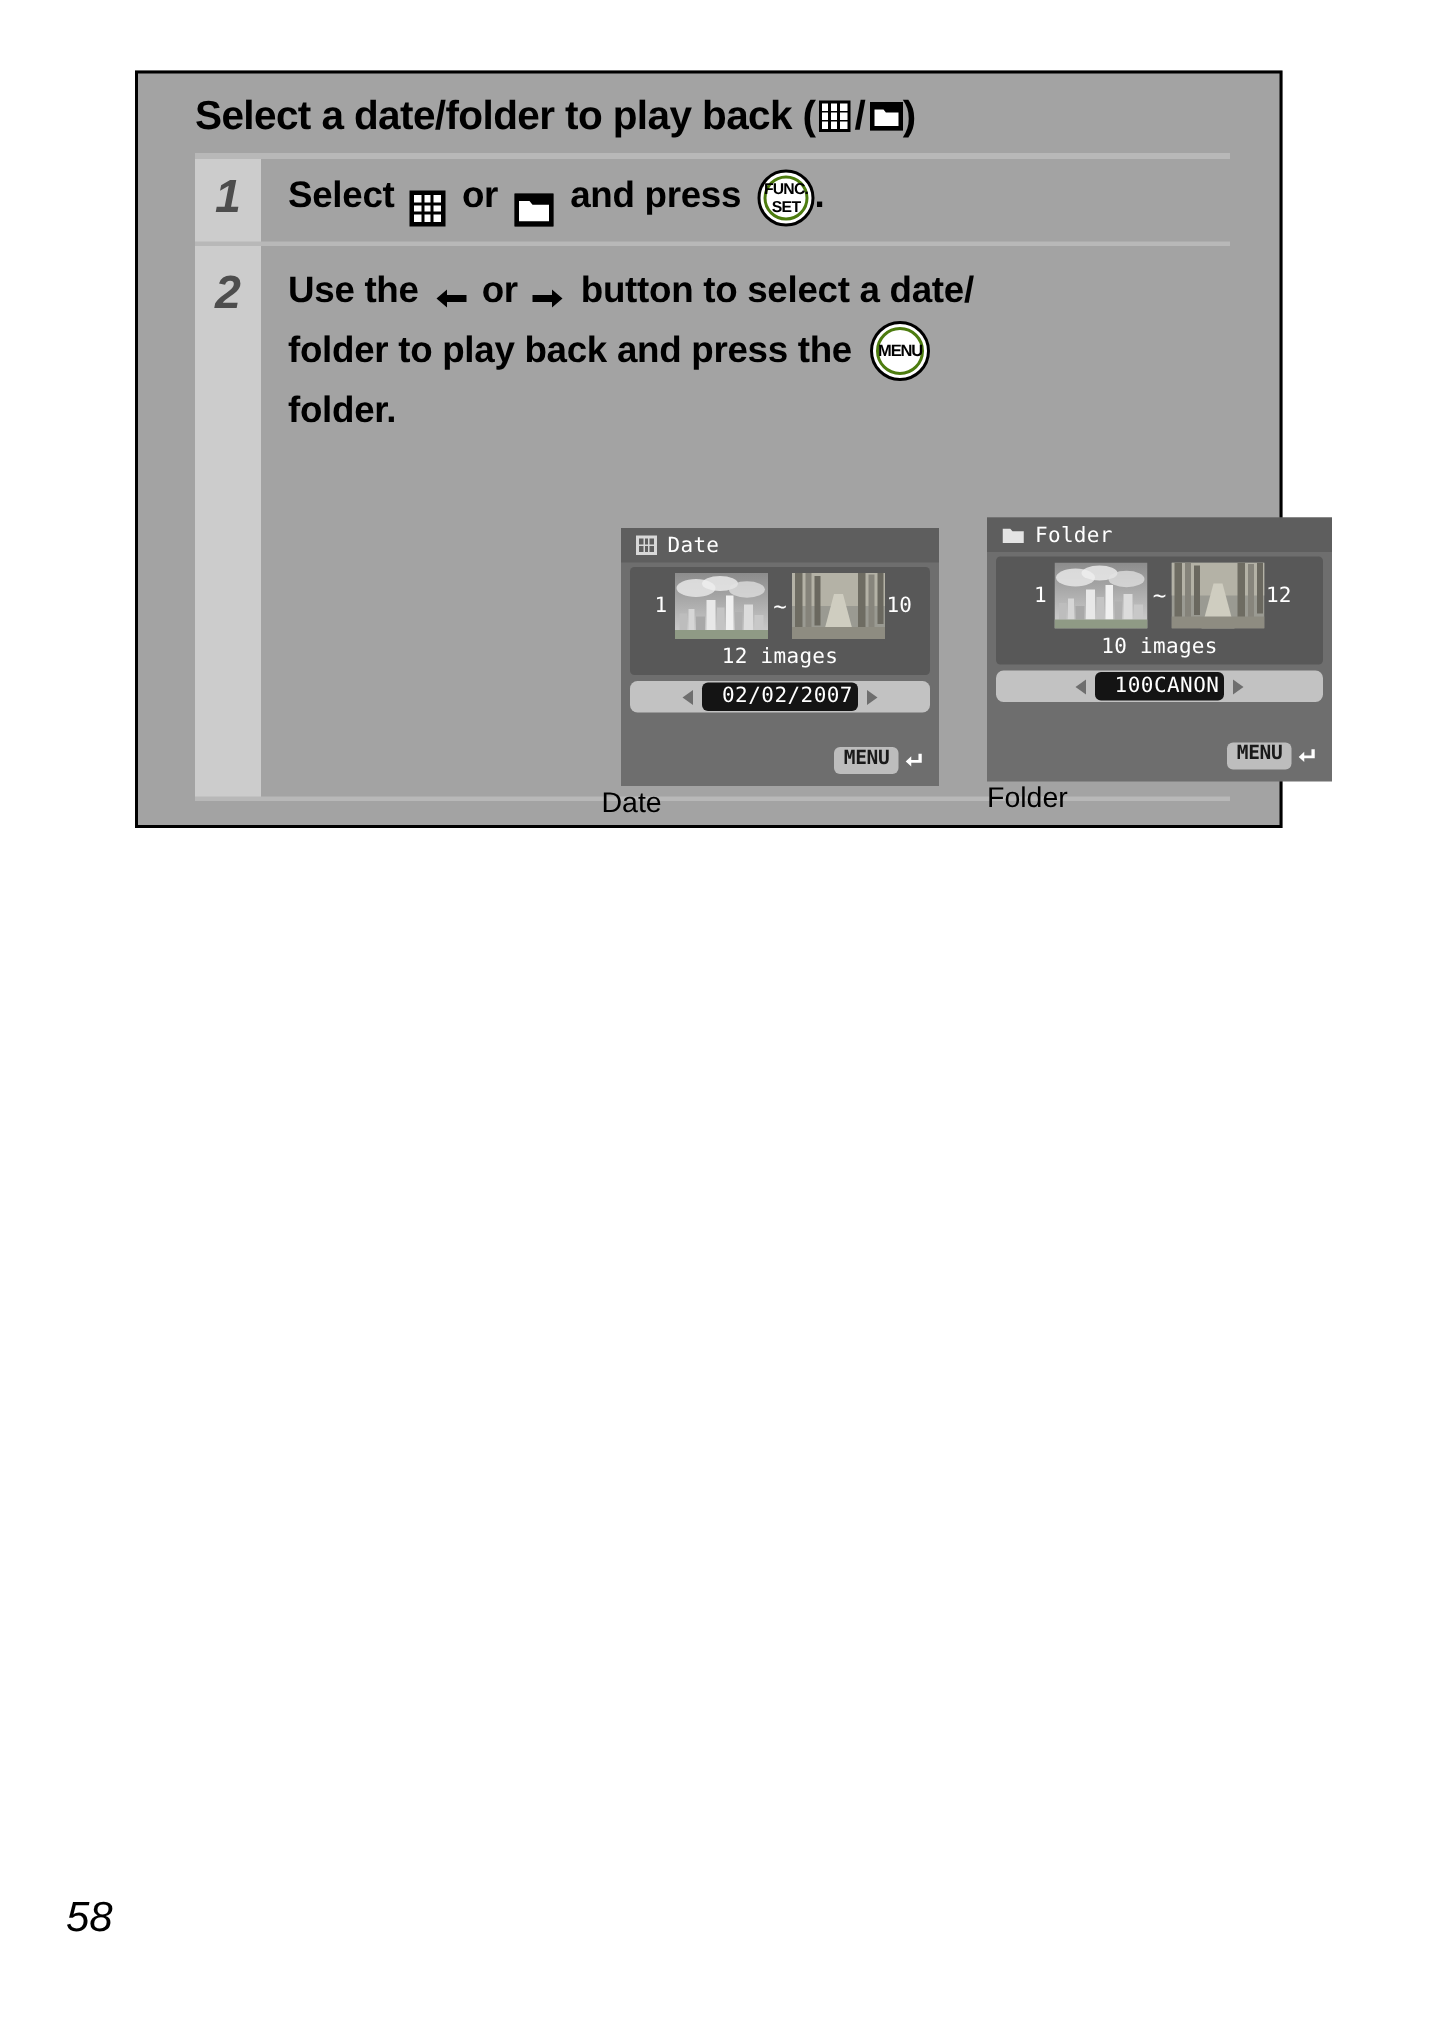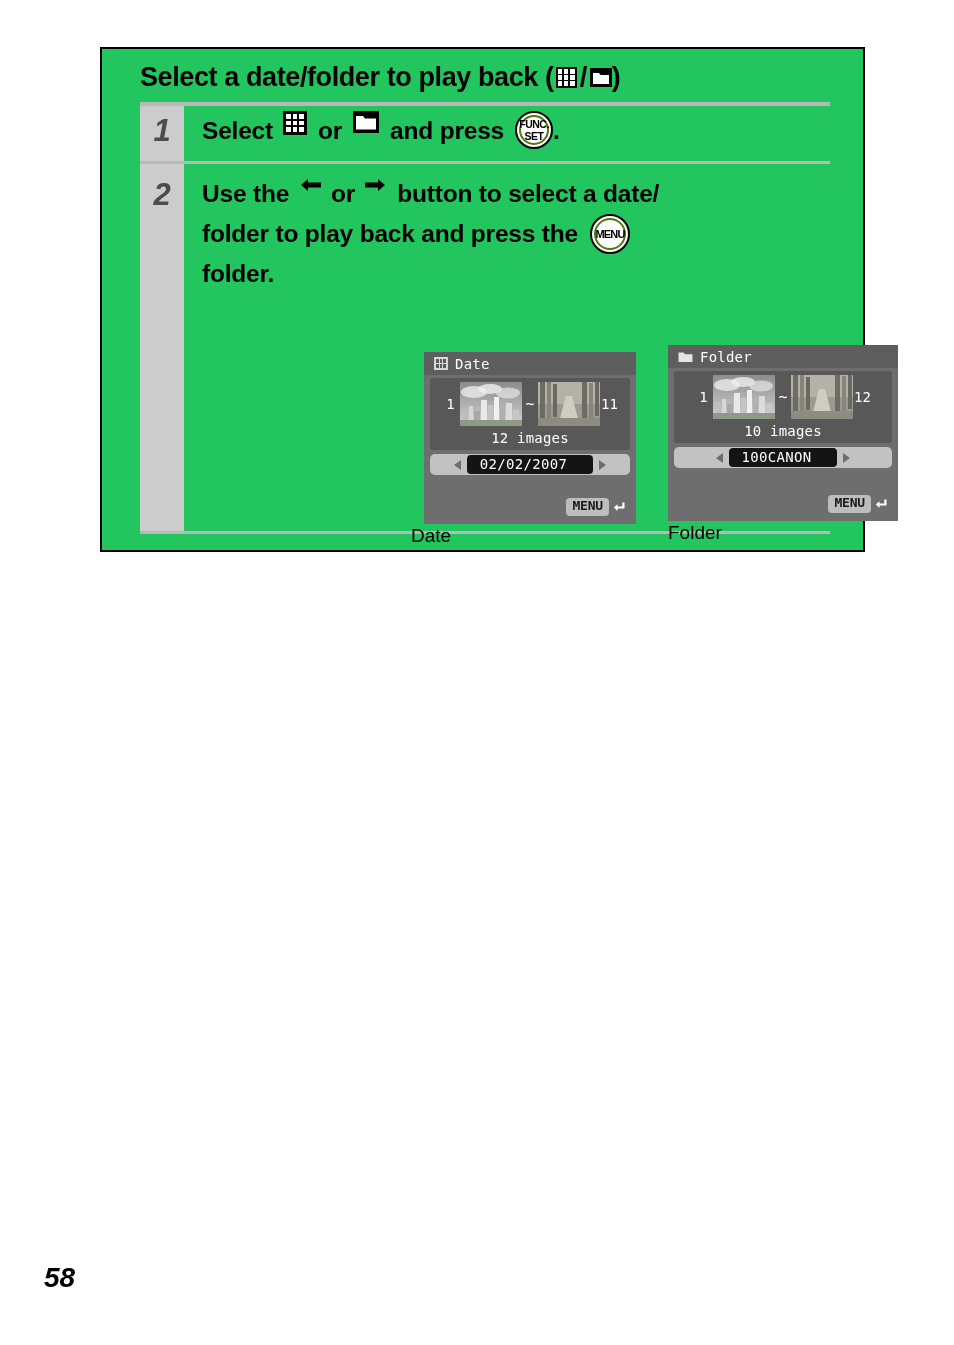--- a/index.html
+++ b/index.html
@@ -16,23 +16,22 @@
   }
 
   
   .page-box {
     position: absolute;
     left: 90px;
     top: 47px;
     width: 765px;
     height: 505px;
     border: 2px solid #000000;
-    background: #22c55e;
-    box-sizing: border-box;
-    margin-left: 10px;
+    background: #a3a3a3;
+    box-sizing: border-box;
   }
 
   
   .heading {
     position: absolute;
     left: 38px;
     top: 13px;
     width: 700px;
     font-size: 27px;
     font-weight: bold;
@@ -90,21 +89,21 @@
     letter-spacing: -0.2px;
     font-family: "Liberation Sans", sans-serif;
   }
 
   #step1-num { left: 38px; top: 64px; }
   #step1-body { left: 100px; top: 62px; width: 620px; }
 
   #step2-num { left: 38px; top: 128px; }
   #step2-body { left: 100px; top: 125px; width: 625px; }
 
-  .inline-row { display: flex; align-items: flex-start; flex-wrap: wrap; }
+  .inline-row { display: flex; align-items: flex-end; flex-wrap: wrap; }
 
   
   .chip {
     display: inline-block;
     background: #000000;
     vertical-align: middle;
     position: relative;
   }
   .icon-calendar {
     width: 24px; height: 24px;
@@ -253,21 +252,21 @@
     border-top: 5px solid transparent;
     border-bottom: 5px solid transparent;
   }
   .sel-arrow.left  { border-right: 7px solid #6e6e6e; }
   .sel-arrow.right { border-left: 7px solid #6e6e6e; }
   .sel-value {
     background: #141414;
     color: #ffffff;
     font-size: 14px;
     border-radius: 4px;
-    padding: 2px 26px 3px 13px;
+    padding: 2px 3px 3px 13px;
     letter-spacing: 0.3px;
     line-height: 1;
   }
 
   .menu-return {
     position: absolute;
     right: 9px;
     bottom: 8px;
     display: flex;
     align-items: center;
@@ -295,21 +294,21 @@
   }
   #caption-date   { left: 309px; top: 476px; }
   #caption-folder { left: 566px; top: 473px; }
 
   
   .page-number {
     position: absolute;
     left: 44px;
     top: 1262px;
     font-size: 28px;
-    font-weight: bold;
+    font-weight: normal;
     font-style: italic;
     color: #000000;
     font-family: "Liberation Sans", sans-serif;
   }
 </style>
 </head>
 <body>
 
 <div class="page-box">
 
@@ -464,21 +463,21 @@
           <rect x="0" y="0" width="62" height="22" fill="#b4b2a6"></rect>
           <path d="M20 44 L28 14 L34 14 L42 44 Z" fill="#cfcdc0"></path>
           <rect x="2" y="0" width="5" height="40" fill="#6e6c62"></rect>
           <rect x="9" y="0" width="4" height="37" fill="#85837a"></rect>
           <rect x="15" y="2" width="4" height="33" fill="#6a685f"></rect>
           <rect x="44" y="0" width="5" height="39" fill="#6e6c62"></rect>
           <rect x="51" y="1" width="4" height="36" fill="#87857c"></rect>
           <rect x="57" y="0" width="4" height="34" fill="#6a685f"></rect>
           <rect x="0" y="36" width="62" height="8" fill="#8e8c81"></rect>
         </svg>
-        <span class="idx">11</span>
+        <span class="idx">10</span>
       </div>
       <div class="images-count">12 images</div>
     </div>
 
     <div class="selector">
       <span class="sel-arrow left"></span>
       <span class="sel-value">02/02/2007</span>
       <span class="sel-arrow right"></span>
     </div>
 

